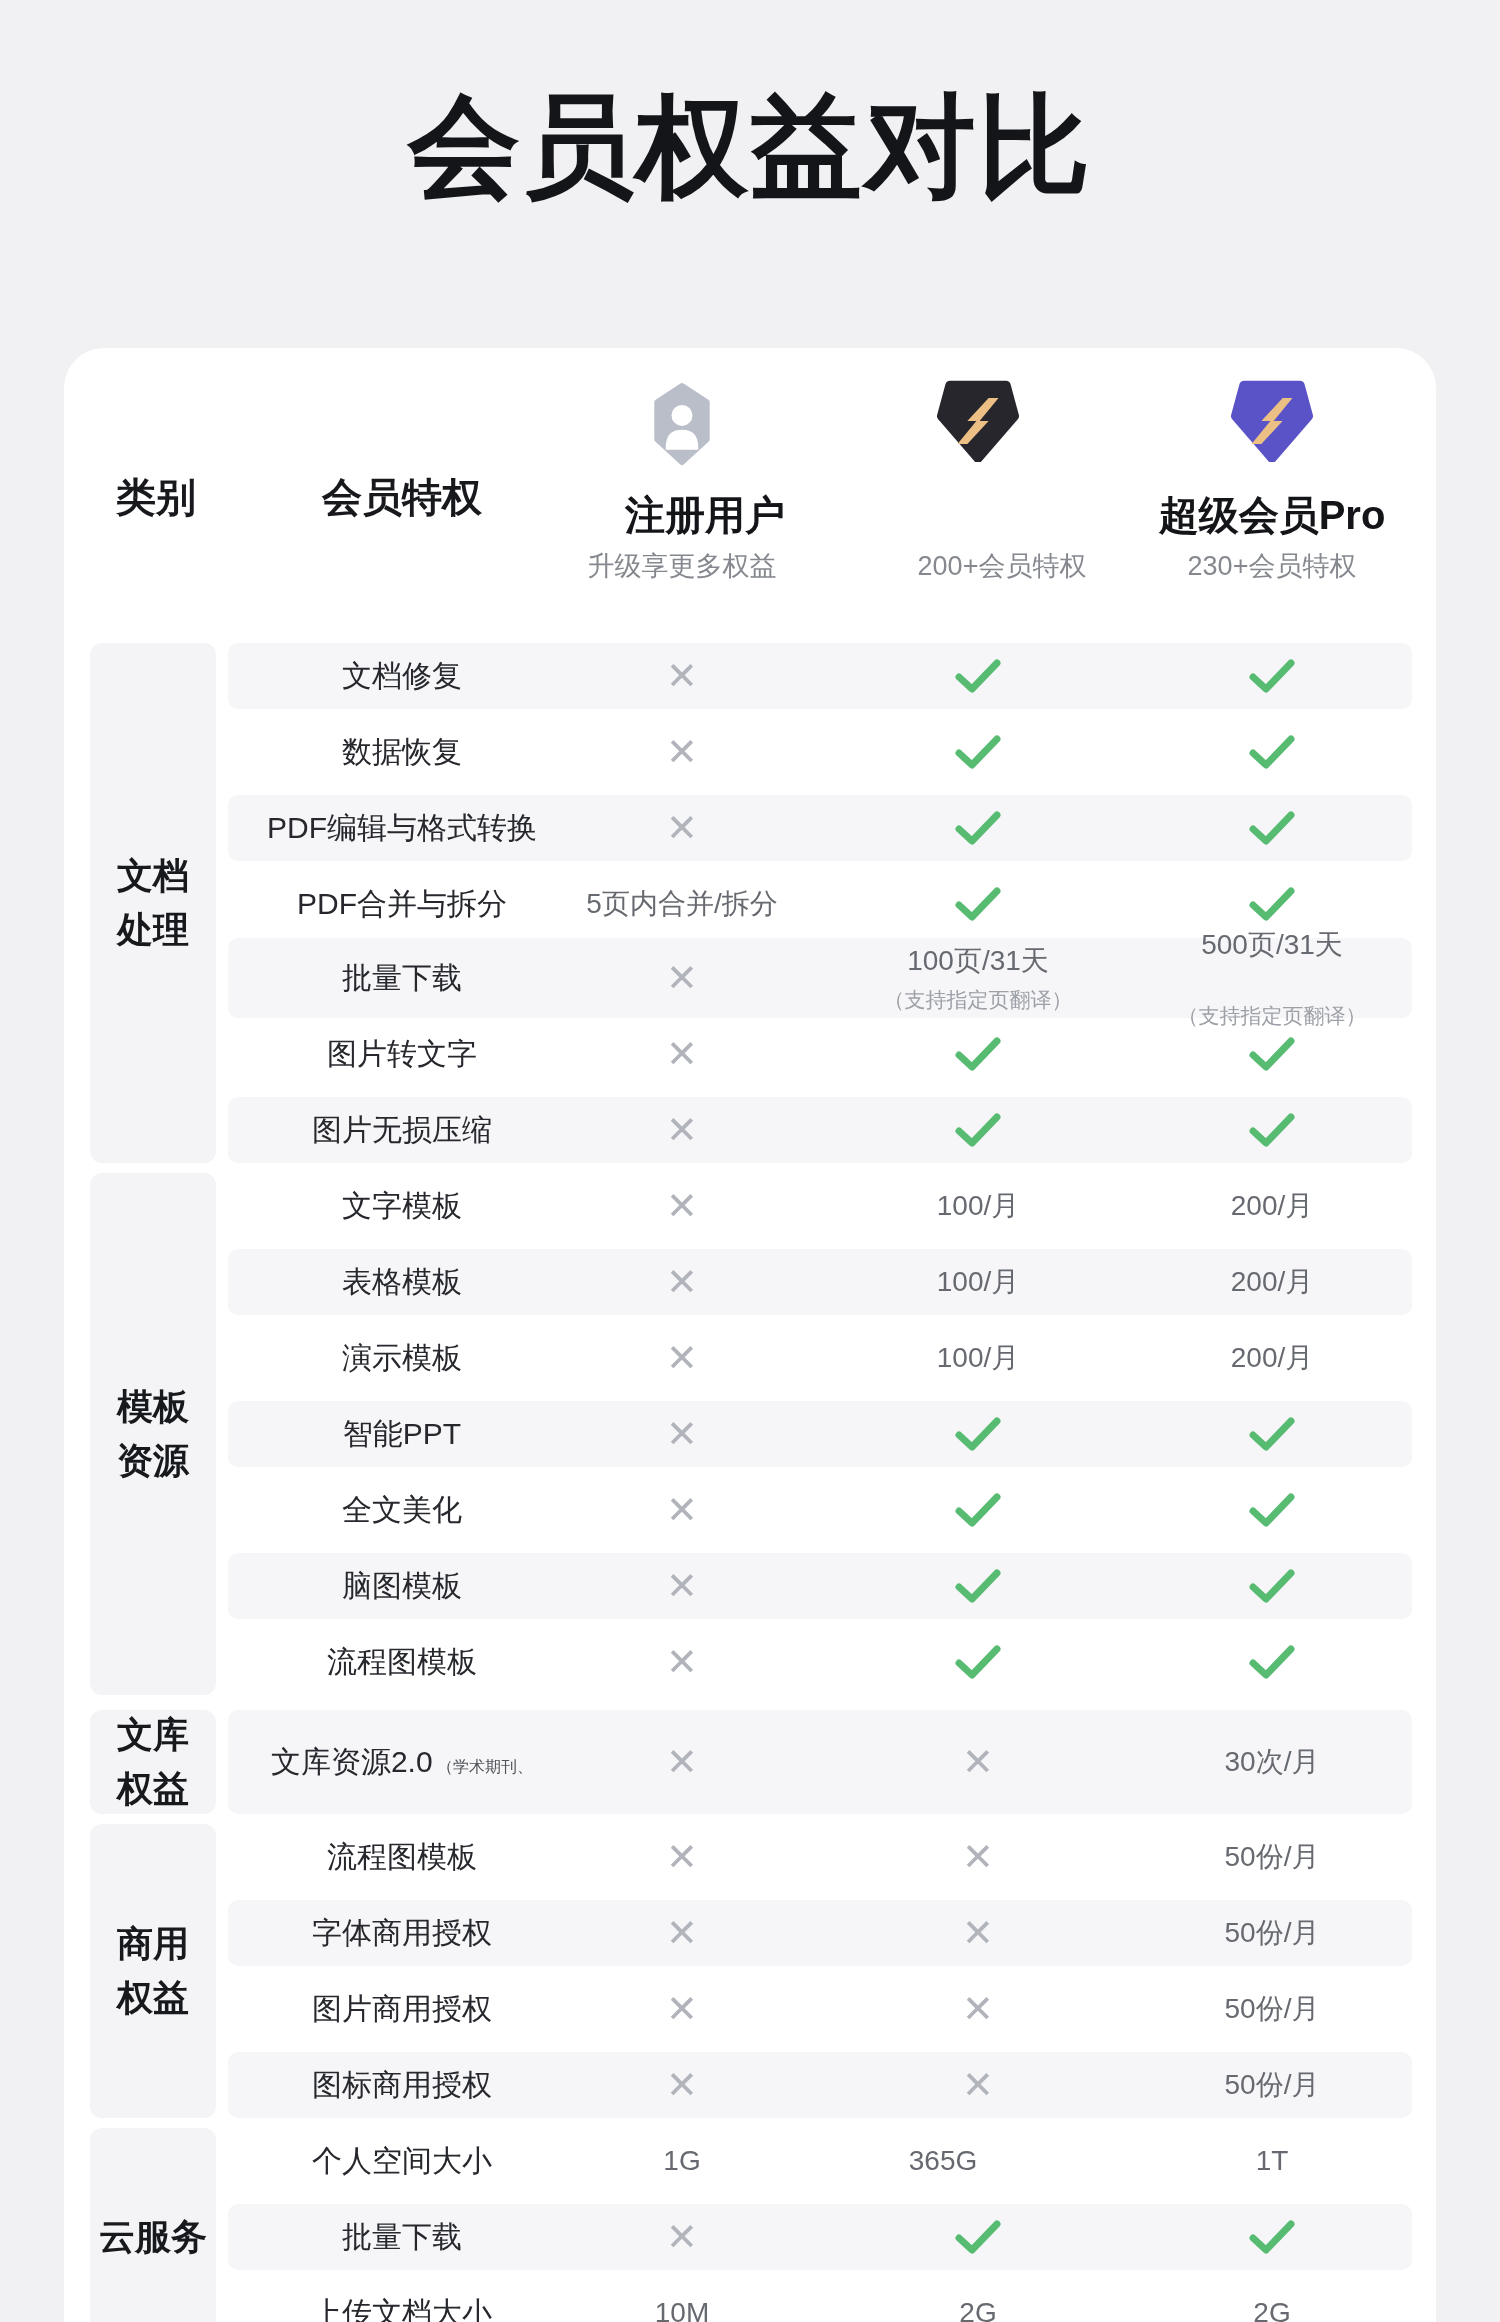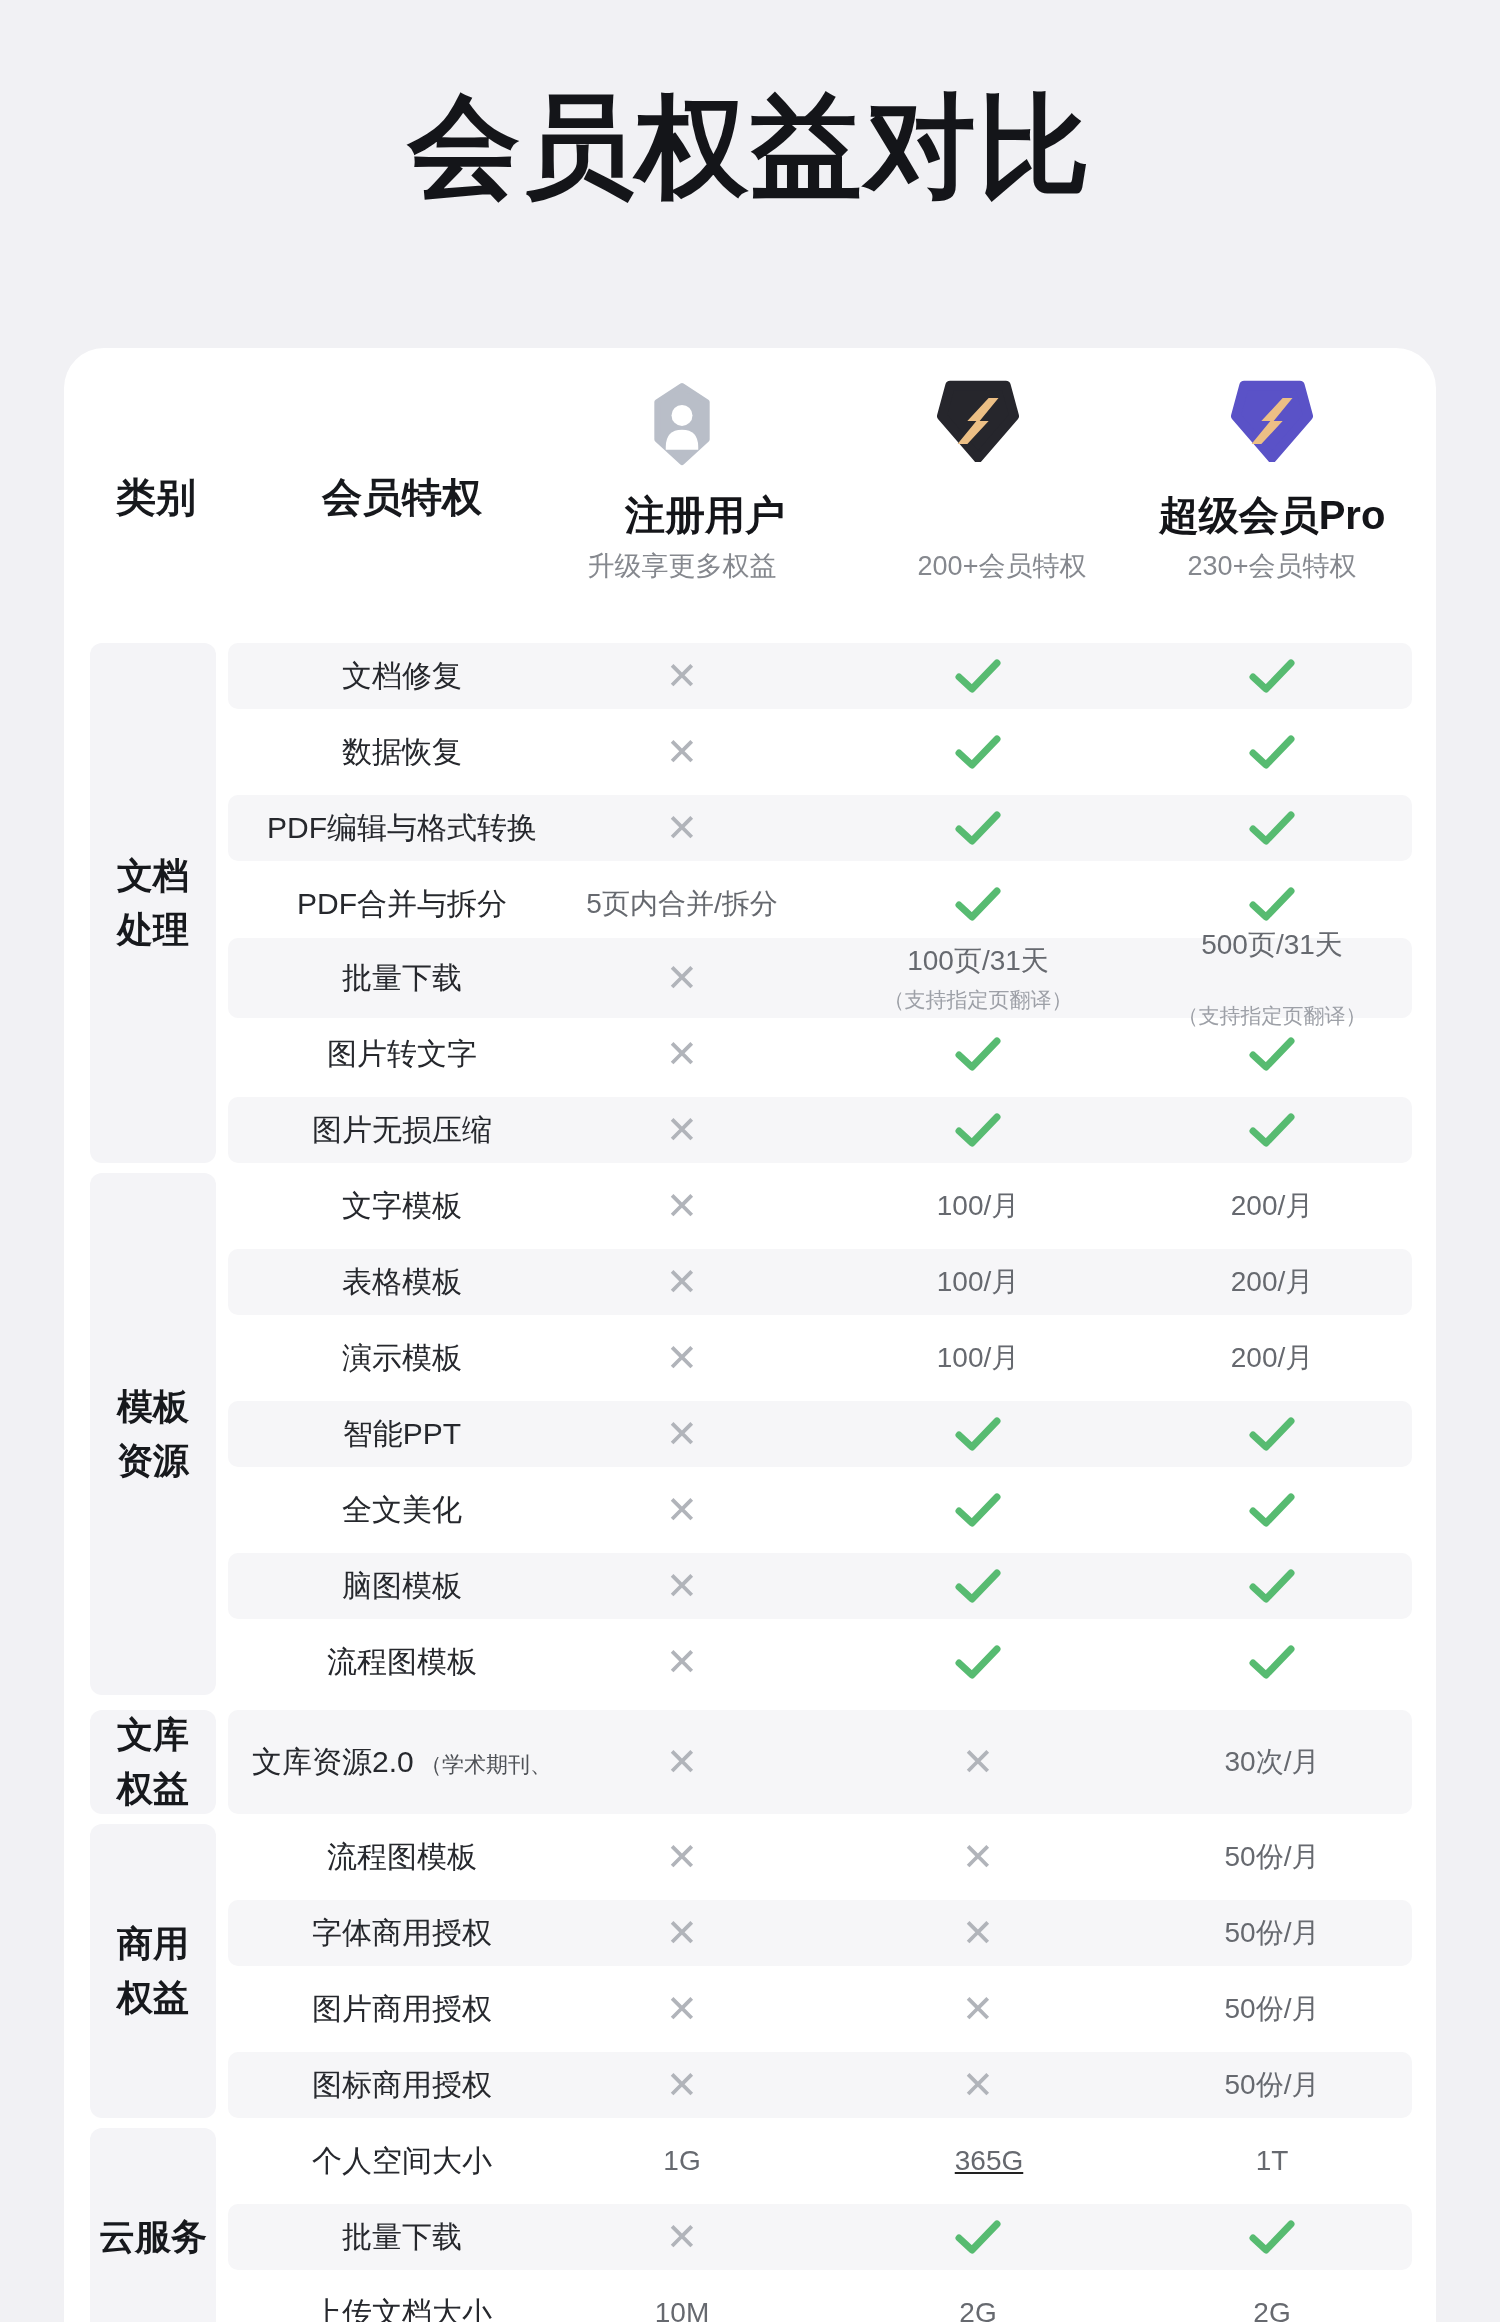--- a/index.html
+++ b/index.html
@@ -32,21 +32,21 @@
   }
   .plan-sub { position:absolute; transform:translateX(-50%); font-size:27px; color:#85888e; white-space:nowrap; }
   
   .stripe { position:absolute; left:228px; width:1184px; background:#f6f6f8; border-radius:10px; }
   .cat-block { position:absolute; left:90px; width:126px; background:#f4f4f7; border-radius:12px;
                display:flex; align-items:center; justify-content:center; text-align:center; }
   .cat-label { font-size:36px; font-weight:700; color:#17191d; line-height:1.5; white-space:pre-line; }
   .row-label { position:absolute; left:228px; width:348px; text-align:center;
                font-size:30px; font-weight:500; color:#26282d;
                display:flex; flex-direction:column; align-items:center; justify-content:center; }
-  .row-label .paren { font-size:22px; font-weight:400; color:#4f5257; line-height:1.6; }
+  .row-label .paren { font-size:16px; font-weight:400; color:#4f5257; line-height:1.6; }
   .cell { position:absolute; width:260px; transform:translateX(-50%);
           display:flex; flex-direction:column; align-items:center; justify-content:center; }
   .val-text { font-size:28px; color:#66696f; white-space:nowrap; }
   .val-sub  { font-size:21px; color:#9da0a7; margin-top:6px; white-space:nowrap; }
   .cross { font-size:38px; color:#b1b4ba; font-weight:400; line-height:1; }
   .check-svg { display:block; }
 </style>
 </head>
 <body>
 
@@ -350,21 +350,21 @@
     <div class="cell" style="left: 1272px; top: 2052px; height: 66px;">
       <div class="val-text">50份/月</div>
     </div>
     <div class="cat-block" style="top: 2128px; height: 218px;">
       <div class="cat-label">云服务</div>
     </div>
     <div class="row-label" style="top: 2128px; height: 66px;">个人空间大小</div>
     <div class="cell" style="left: 682px; top: 2128px; height: 66px;">
       <div class="val-text">1G</div>
     </div>
-    <div class="cell" style="left: 989px; top: 2128px; height: 66px; text-decoration: underline;">
+    <div class="cell" style="left: 943px; top: 2128px; height: 66px;">
       <div class="val-text">365G</div>
     </div>
     <div class="cell" style="left: 1272px; top: 2128px; height: 66px;">
       <div class="val-text">1T</div>
     </div>
     <div class="stripe" style="top: 2204px; height: 66px;"></div>
     <div class="row-label" style="top: 2204px; height: 66px;">批量下载</div>
     <div class="cell" style="left: 682px; top: 2204px; height: 66px;">
       <span class="cross">✕</span>
     </div>

